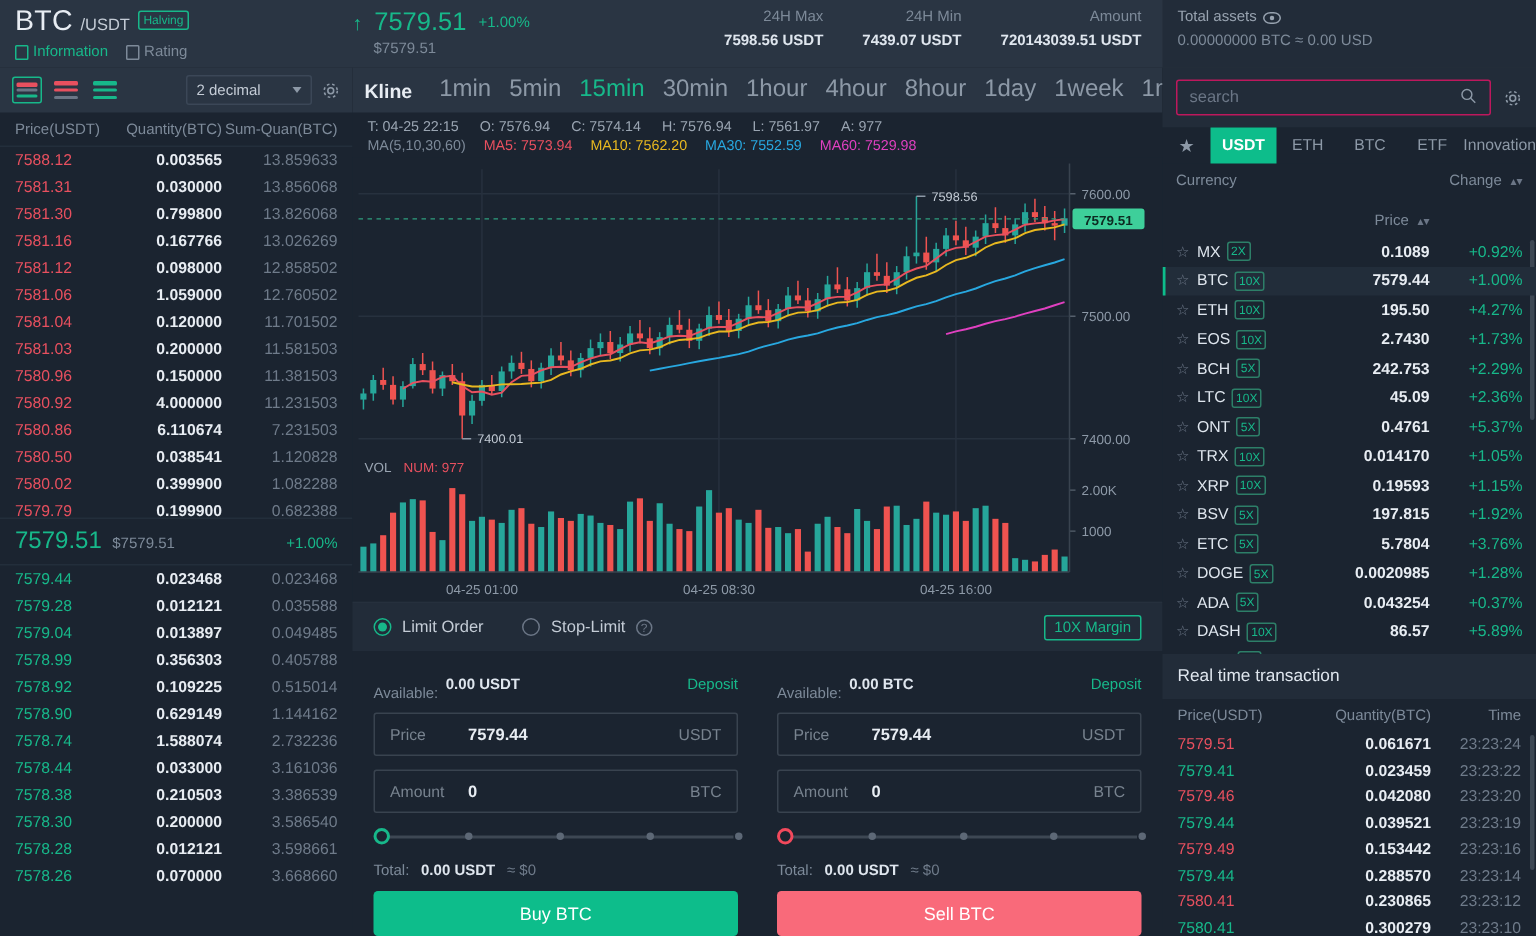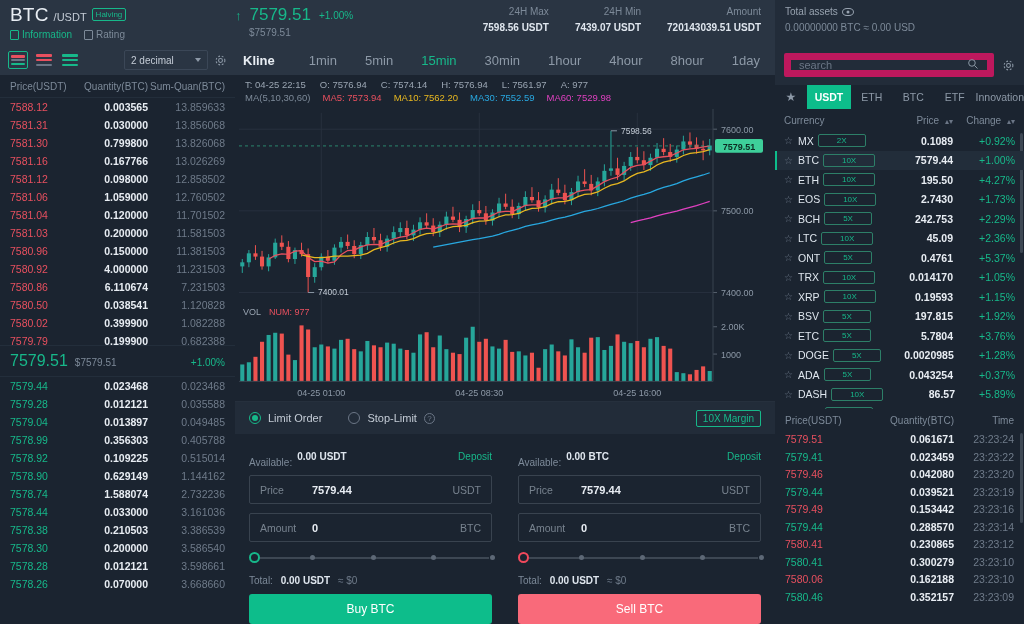--- a/index.html
+++ b/index.html
@@ -92,21 +92,21 @@
   .mid-usd { color: #7d8a99; font-size: 10px; }
   .mid-chg { margin-left: auto; color: #17b88a; font-size: 10px; }
 
   
   .center { flex: 1; display: flex; flex-direction: column; min-width: 0; background: #1b2430; }
   .kline-bar {
     height: 30px; background: #2a3543; display: flex; align-items: center; gap: 0;
     padding: 0 8px; flex: 0 0 30px;
   }
   .kline-title { font-size: 13px; color: #e8edf3; font-weight: bold; margin-right: 12px; }
-  .tf { color: #8d99a7; font-size: 13px; padding: 0 6px; margin-left: 16px; }
+  .tf { color: #8d99a7; font-size: 16px; padding: 0 6px; }
   .tf.active { color: #17b88a; }
   .chart-modes { margin-left: auto; display: flex; border: 3px solid #8b5cf6; border-radius: 2px; overflow: hidden; }
   .mode { font-size: 10px; padding: 3px 9px; color: #c4ccd6; border-left: 1px solid #3b4757; }
   .mode:first-child { border-left: none; }
   .mode.active { color: #17b88a; border: 1px solid #17b88a; margin: -1px; }
   .ohlc { display: flex; gap: 14px; padding: 4px 10px 1px 10px; font-size: 9.5px; color: #9aa5b2; }
   .ma-row { display: flex; gap: 12px; padding: 1px 10px 2px 10px; font-size: 9.5px; }
   .ma-label { color: #7d8a99; }
   .chart-wrap { flex: 1; position: relative; min-height: 0; }
   .chart-wrap svg { display: block; width: 100%; height: 100%; }
@@ -148,43 +148,43 @@
   .total-row .tv { color: #dfe6ee; font-weight: bold; margin: 0 5px; }
   .total-row .te { color: #6f7b8a; }
   .big-btn { height: 30px; border-radius: 3px; color: #fff; font-size: 12px;
     display: flex; align-items: center; justify-content: center; }
   .buy-btn { background: #0dbd8b; }
   .sell-btn { background: #f96a7a; }
 
   
   .right { width: 249px; background: #1b2430; display: flex; flex-direction: column; min-height: 0; }
   .search-bar { height: 40px; background: #222c39; display: flex; align-items: center; padding: 0 9px; gap: 8px; }
-  .search-box { flex: 1; height: 24px; border: 7px solid #be185d; border-radius: 2px;
+  .search-box { flex: 1; height: 24px; border: 1px solid #be185d; border-radius: 2px;
     display: flex; align-items: center; padding: 0 8px; }
   .search-box input { flex: 1; background: transparent; border: none; outline: none;
     color: #c4ccd6; font-size: 11px; font-family: "Liberation Sans", sans-serif; }
   .search-box input::placeholder { color: #6b7686; }
   .mkt-tabs { display: flex; height: 24px; align-items: stretch; background: #1b2430; }
   .mkt-tab { flex: 1; display: flex; align-items: center; justify-content: center;
     font-size: 10.5px; color: #8d99a7; }
   .mkt-tab.active { background: #0dbd8b; color: #fff; font-weight: bold; flex: 0 0 44px; }
   .mkt-tab.star { flex: 0 0 32px; }
   .star-g { color: #8d99a7; font-size: 12px; }
   .mkt-head { display: flex; padding: 6px 9px 5px 9px; color: #7d8a99; font-size: 10px; }
-  .mkt-head .m1 { flex: 1; } .mkt-head .m2 { width: 74px; text-align: right; }
+  .mkt-head .m1 { flex: 1; } .mkt-head .m2 { width: 74px; text-align: right; margin-top: 27px; }
   .mkt-head .m3 { width: 62px; text-align: right; }
   .sortic { display: inline-block; margin-left: 3px; color: #6b7686; font-size: 8px; }
   .mkt-list { flex: 0 0 auto; height: 278px; overflow: hidden; position: relative; }
   .mkt-row { display: flex; align-items: center; padding: 0 9px; height: 19.5px; font-size: 10.5px; position: relative; }
   .mkt-row.sel { background: #222d3a; }
   .mkt-row.sel:before { content:""; position:absolute; left:0; top:0; bottom:0; width:2px; background:#0dbd8b; }
   .fav { color: #6b7686; font-size: 10px; margin-right: 5px; }
   .cur { color: #dfe6ee; margin-right: 4px; }
   .lev { font-size: 8px; color: #17b88a; border: 1px solid #2d7f68; border-radius: 2px;
-    padding: 0 18px; line-height: 11px; }
+    padding: 0 2px; line-height: 11px; }
   .mkt-row .m2 { margin-left: auto; width: 74px; text-align: right; color: #e8edf3; font-weight: bold; }
   .mkt-row .m3 { width: 62px; text-align: right; color: #17b88a; }
   .scrollbar { position: absolute; right: 1px; top: 2px; width: 3px; height: 120px;
     background: #3d4753; border-radius: 2px; }
   .rtt-head { height: 30px; background: #222c39; display: flex; align-items: center;
     padding: 0 10px; color: #dfe6ee; font-size: 11.5px; }
   .tx-head { display: flex; padding: 6px 10px 5px 10px; color: #7d8a99; font-size: 10px; }
   .tx-head .t1 { width: 78px; } .tx-head .t2 { flex: 1; text-align: right; }
   .tx-head .t3 { width: 60px; text-align: right; }
   .tx-list { flex: 1; overflow: hidden; position: relative; }
@@ -958,20 +958,23 @@
           </div>
           <div class="mkt-row">
             <span class="fav">☆</span>
             <span class="cur">NEO</span>
             <span class="lev">5X</span>
             <span class="m2">8.5200</span>
             <span class="m3">+5.31%</span>
           </div>
         </div>
 
+      <div class="rtt-head">
+        <span>Real time transaction</span>
+      </div>
       <div class="tx-head">
         <span class="t1">Price(USDT)</span>
         <span class="t2">Quantity(BTC)</span>
         <span class="t3">Time</span>
       </div>
       <div class="tx-list" id="tx-list">
         <span class="scrollbar" style="height:90px"></span>
       <div class="tx-row down">
             <span class="t1">7579.51</span>
             <span class="t2">0.061671</span>

